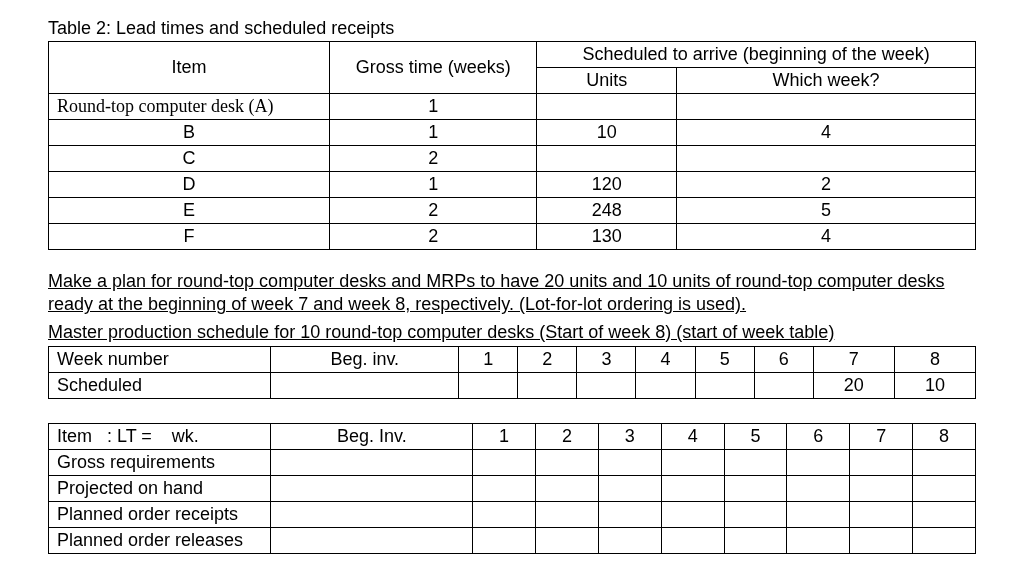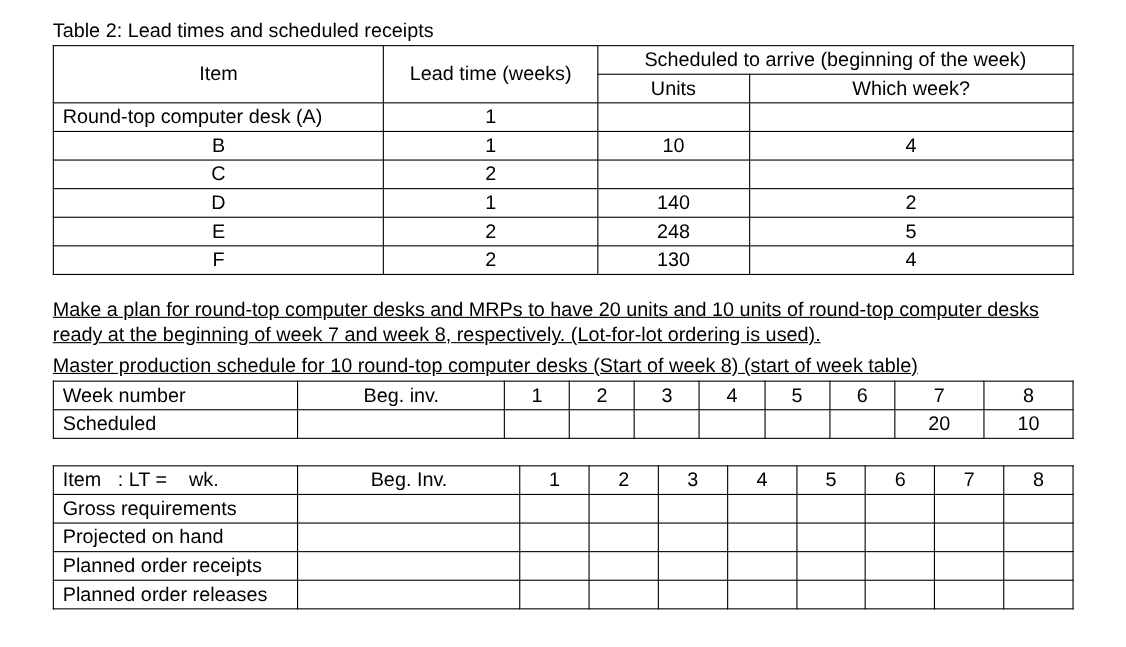--- a/index.html
+++ b/index.html
@@ -17,20 +17,21 @@
       width: 100%;
     }
     td, th {
       border: 1px solid #000;
       padding: 2px 8px;
       text-align: center;
       font-weight: normal;
     }
     .left {
       text-align: left;
+      font-family: Liberation Serif, serif;
     }
     .para {
       margin: 4px 0 2px 0;
       line-height: 1.3;
       text-decoration: underline;
     }
     .table2 {
       margin-bottom: 20px;
     }
     .table3, .table4 {
@@ -46,21 +47,21 @@
   </style>
 </head>
 <body>
 
 <div class="title">Table 2: Lead times and scheduled receipts</div>
 
 <table class="table2">
   <tbody>
       <tr>
     <td rowspan="2">Item</td>
-    <td rowspan="2">Lead time (weeks)</td>
+    <td rowspan="2">Gross time (weeks)</td>
     <td colspan="2">Scheduled to arrive (beginning of the week)</td>
   </tr>
   <tr>
     <td>Units</td>
     <td>Which week?</td>
   </tr>
   </tbody>
     <tbody id="t2-body">
       <tr>
         <td class="left">Round-top computer desk (A)</td>
@@ -76,21 +77,21 @@
       </tr>
       <tr>
         <td>C</td>
         <td>2</td>
         <td></td>
         <td></td>
       </tr>
       <tr>
         <td>D</td>
         <td>1</td>
-        <td>140</td>
+        <td>120</td>
         <td>2</td>
       </tr>
       <tr>
         <td>E</td>
         <td>2</td>
         <td>248</td>
         <td>5</td>
       </tr>
       <tr>
         <td>F</td>

